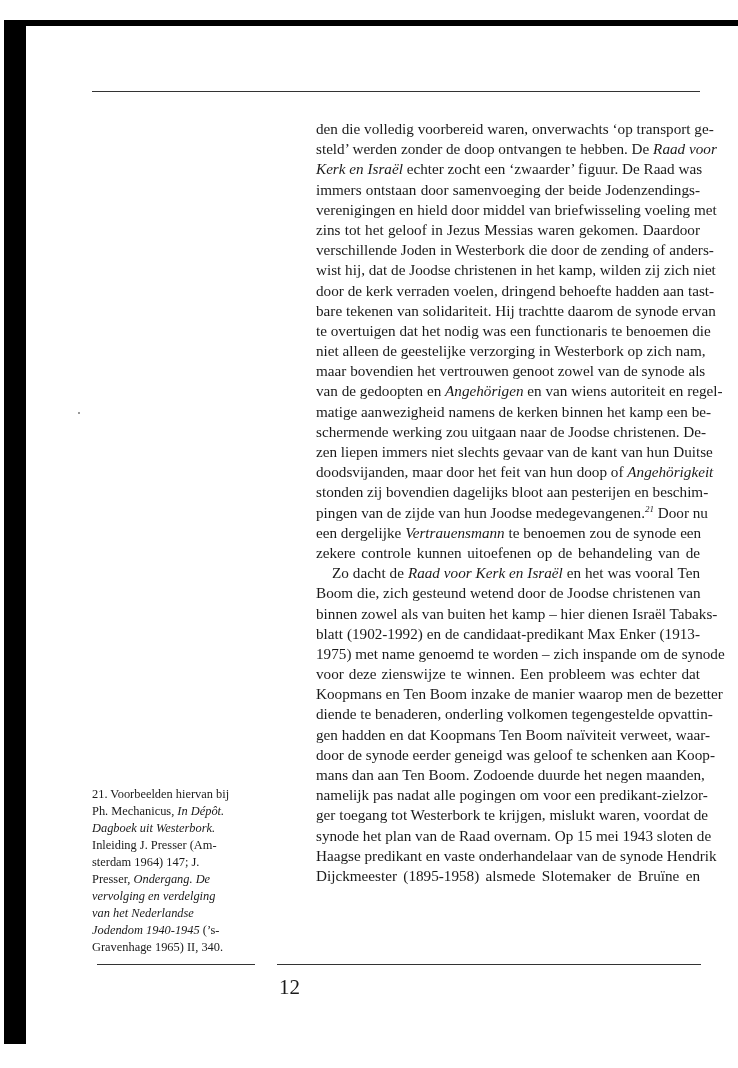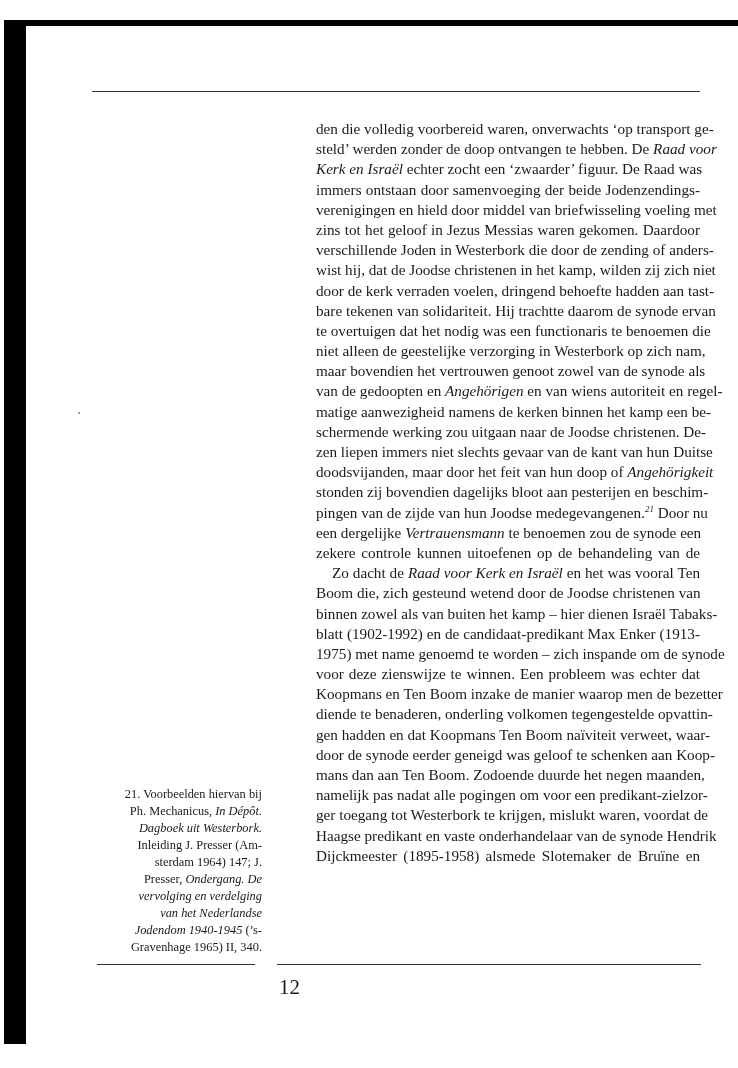--- a/index.html
+++ b/index.html
@@ -76,21 +76,20 @@
       left: 92px;
       top: 786px;
       width: 170px;
       font-size: 12.4px;
       line-height: 17px;
     }
     .footnote .fline {
       display: block;
       white-space: nowrap;
       height: 17px;
-      text-align: right;
     }
     .page-number {
       position: absolute;
       left: 279px;
       top: 975px;
       font-size: 21px;
     }
     .speck {
       position: absolute;
       left: 78px;
@@ -138,20 +137,21 @@
     <span class="line"><span>blatt (1902-1992) en de candidaat-predikant Max Enker (1913-</span></span>
     <span class="line"><span>1975) met name genoemd te worden – zich inspande om de synode</span></span>
     <span class="line"><span>voor deze zienswijze te winnen. Een probleem was echter dat</span></span>
     <span class="line"><span>Koopmans en Ten Boom inzake de manier waarop men de bezetter</span></span>
     <span class="line"><span>diende te benaderen, onderling volkomen tegengestelde opvattin-</span></span>
     <span class="line"><span>gen hadden en dat Koopmans Ten Boom naïviteit verweet, waar-</span></span>
     <span class="line"><span>door de synode eerder geneigd was geloof te schenken aan Koop-</span></span>
     <span class="line"><span>mans dan aan Ten Boom. Zodoende duurde het negen maanden,</span></span>
     <span class="line"><span>namelijk pas nadat alle pogingen om voor een predikant-zielzor-</span></span>
     <span class="line"><span>ger toegang tot Westerbork te krijgen, mislukt waren, voordat de</span></span>
+    <span class="line"><span>synode het plan van de Raad overnam. Op 15 mei 1943 sloten de</span></span>
     <span class="line"><span>Haagse predikant en vaste onderhandelaar van de synode Hendrik</span></span>
     <span class="line"><span>Dijckmeester (1895-1958) alsmede Slotemaker de Bruïne en</span></span>
   </div>
 
 <div class="footnote" id="footnote">
     <span class="fline"><span>21. Voorbeelden hiervan bij</span></span>
     <span class="fline"><span>Ph. Mechanicus, </span><i>In Dépôt.</i></span>
     <span class="fline"><i>Dagboek uit Westerbork.</i></span>
     <span class="fline"><span>Inleiding J. Presser (Am-</span></span>
     <span class="fline"><span>sterdam 1964) 147; J.</span></span>

